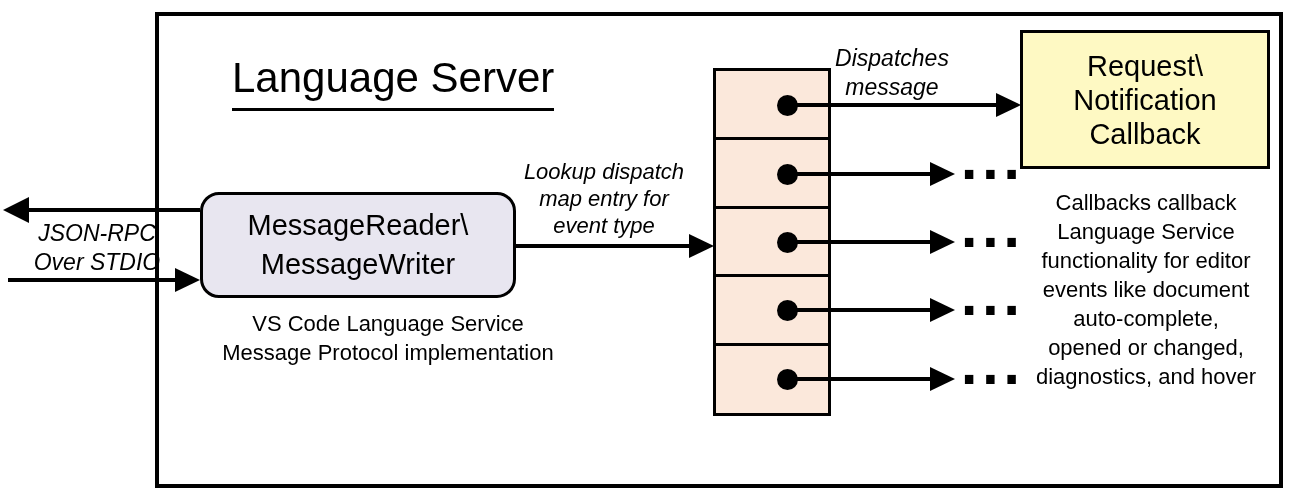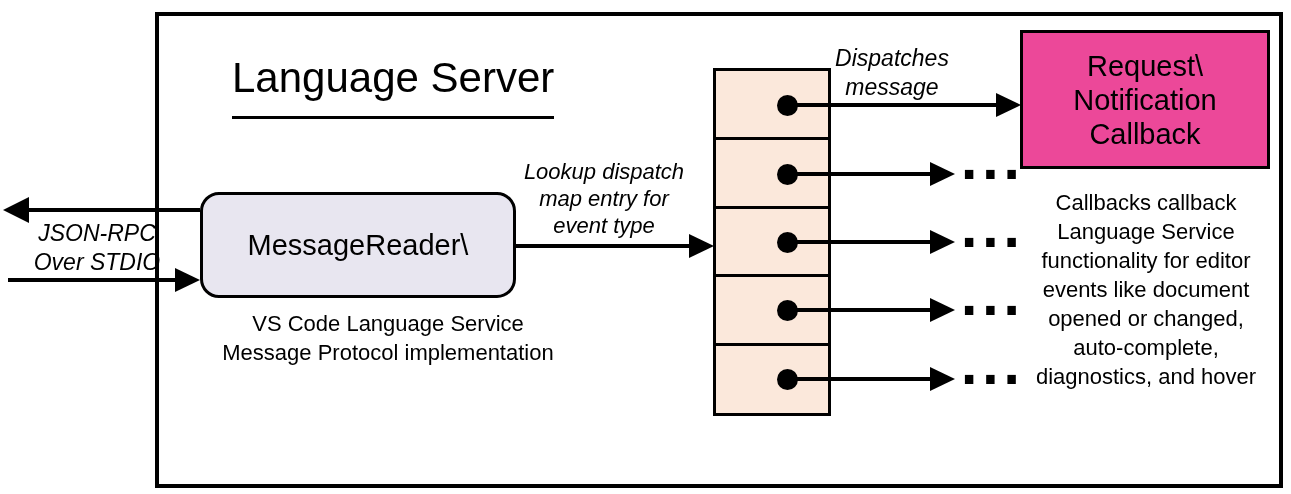--- a/index.html
+++ b/index.html
@@ -7,21 +7,21 @@
     position:relative;width:1291px;height:494px;background:#ffffff;overflow:hidden;
     font-family:"Liberation Sans", sans-serif;color:#000;
   }
   .abs{position:absolute;}
   .frame{
     left:155px;top:12px;width:1128px;height:476px;
     border:4px solid #000;box-sizing:border-box;background:#fff;
   }
   .title{
     left:232px;top:55px;font-size:42px;line-height:46px;
-    border-bottom:3px solid #000;padding-bottom:15px;white-space:nowrap;
+    border-bottom:3px solid #000;padding-bottom:7px;white-space:nowrap;
   }
   .hline{height:4px;background:#000;}
   .head-r{width:0;height:0;border-top:12px solid transparent;border-bottom:12px solid transparent;border-left:25px solid #000;}
   .head-l{width:0;height:0;border-top:13px solid transparent;border-bottom:13px solid transparent;border-right:26px solid #000;}
   .italic-label{font-style:italic;font-size:23px;line-height:29px;text-align:center;}
   .small-label{font-size:22px;line-height:29px;text-align:center;}
   .node{border:3px solid #000;box-sizing:border-box;display:flex;flex-direction:column;align-items:center;justify-content:center;text-align:center;}
   .reader-box{left:200px;top:192px;width:316px;height:106px;font-size:29px;line-height:39px;border-radius:19px;}
   .callback-box{left:1020px;top:30px;width:250px;height:139px;font-size:29px;line-height:34px;}
   .map{left:713px;top:68px;width:118px;height:348px;border:3px solid #000;box-sizing:border-box;}
@@ -43,20 +43,21 @@
   <div class="abs hline" style="left:8px;top:278px;width:168px;"></div>
   <div class="abs head-r" style="left:175px;top:268px;"></div>
 
   <div class="abs italic-label" style="left:18px;top:219px;width:158px;">
     <div>JSON-RPC</div>
     <div>Over STDIO</div>
   </div>
 
   <div class="abs node reader-box" style="background:#e8e6f0;">
     <div>MessageReader\</div>
+    <div>MessageWriter</div>
   </div>
   <div class="abs small-label" style="left:198px;top:309px;width:380px;">
     <div>VS Code Language Service</div>
     <div>Message Protocol implementation</div>
   </div>
 
   <div class="abs italic-label" style="left:518px;top:158px;width:172px;font-size:22px;line-height:27px;">
     <div>Lookup dispatch</div>
     <div>map entry for</div>
     <div>event type</div>
@@ -94,30 +95,30 @@
 
   <div class="abs hline" style="left:787px;top:377px;width:144px;"></div>
   <div class="abs head-r" style="left:930px;top:367px;"></div>
   <div class="abs ellipsis" style="left:960px;top:343px;">...</div>
 
   <div class="abs italic-label" style="left:818px;top:44px;width:148px;text-align:center;">
     <div>Dispatches</div>
     <div>message</div>
   </div>
 
-  <div class="abs node callback-box" style="background:#ec4899;">
+  <div class="abs node callback-box" style="background:#fef9c3;">
     <div>Request\</div>
     <div>Notification</div>
     <div>Callback</div>
   </div>
 
   <div class="abs small-label" style="left:1014px;top:188px;width:264px;">
     <div>Callbacks callback</div>
     <div>Language Service</div>
     <div>functionality for editor</div>
     <div>events like document</div>
+    <div>auto-complete,</div>
     <div>opened or changed,</div>
-    <div>auto-complete,</div>
     <div>diagnostics, and hover</div>
   </div>
 
 
 </div>
 
 </body></html>

